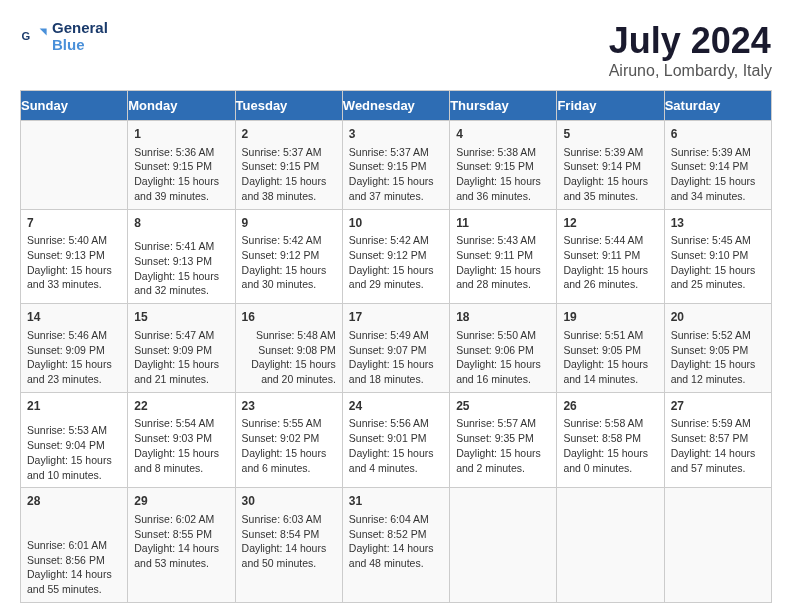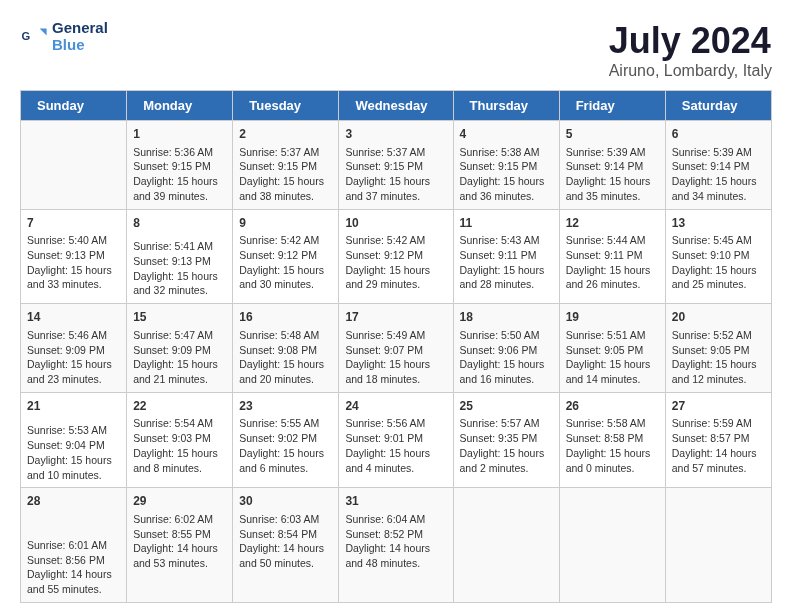--- a/index.html
+++ b/index.html
@@ -38,21 +38,21 @@
       color: #555;
     }
     table {
       width: 100%;
       border-collapse: collapse;
       font-size: 11px;
     }
     thead tr th {
       background-color: #2e6db4;
       color: white;
-      padding: 7px 16px;
+      padding: 7px 0;
       text-align: left;
       font-size: 13px;
       font-weight: bold;
       border: 1px solid #ccc;
     }
     tbody tr td {
       border: 1px solid #ccc;
       padding: 5px 6px;
       vertical-align: top;
       color: #333;
@@ -214,21 +214,21 @@
         </td>
         <td>
           <span class="day-number">15</span>
           <div class="cell-content" style="white-space: pre-line;">Sunrise: 5:47 AM
 Sunset: 9:09 PM
 Daylight: 15 hours
 and 21 minutes.</div>
         </td>
         <td>
           <span class="day-number">16</span>
-          <div class="cell-content" style="white-space: pre-line;">Sunrise: 5:48 AM
+          <div class="cell-content" style="white-space: pre-line; text-align: right;">Sunrise: 5:48 AM
 Sunset: 9:08 PM
 Daylight: 15 hours
 and 20 minutes.</div>
         </td>
         <td>
           <span class="day-number">17</span>
           <div class="cell-content" style="white-space: pre-line;">Sunrise: 5:49 AM
 Sunset: 9:07 PM
 Daylight: 15 hours
 and 18 minutes.</div>

